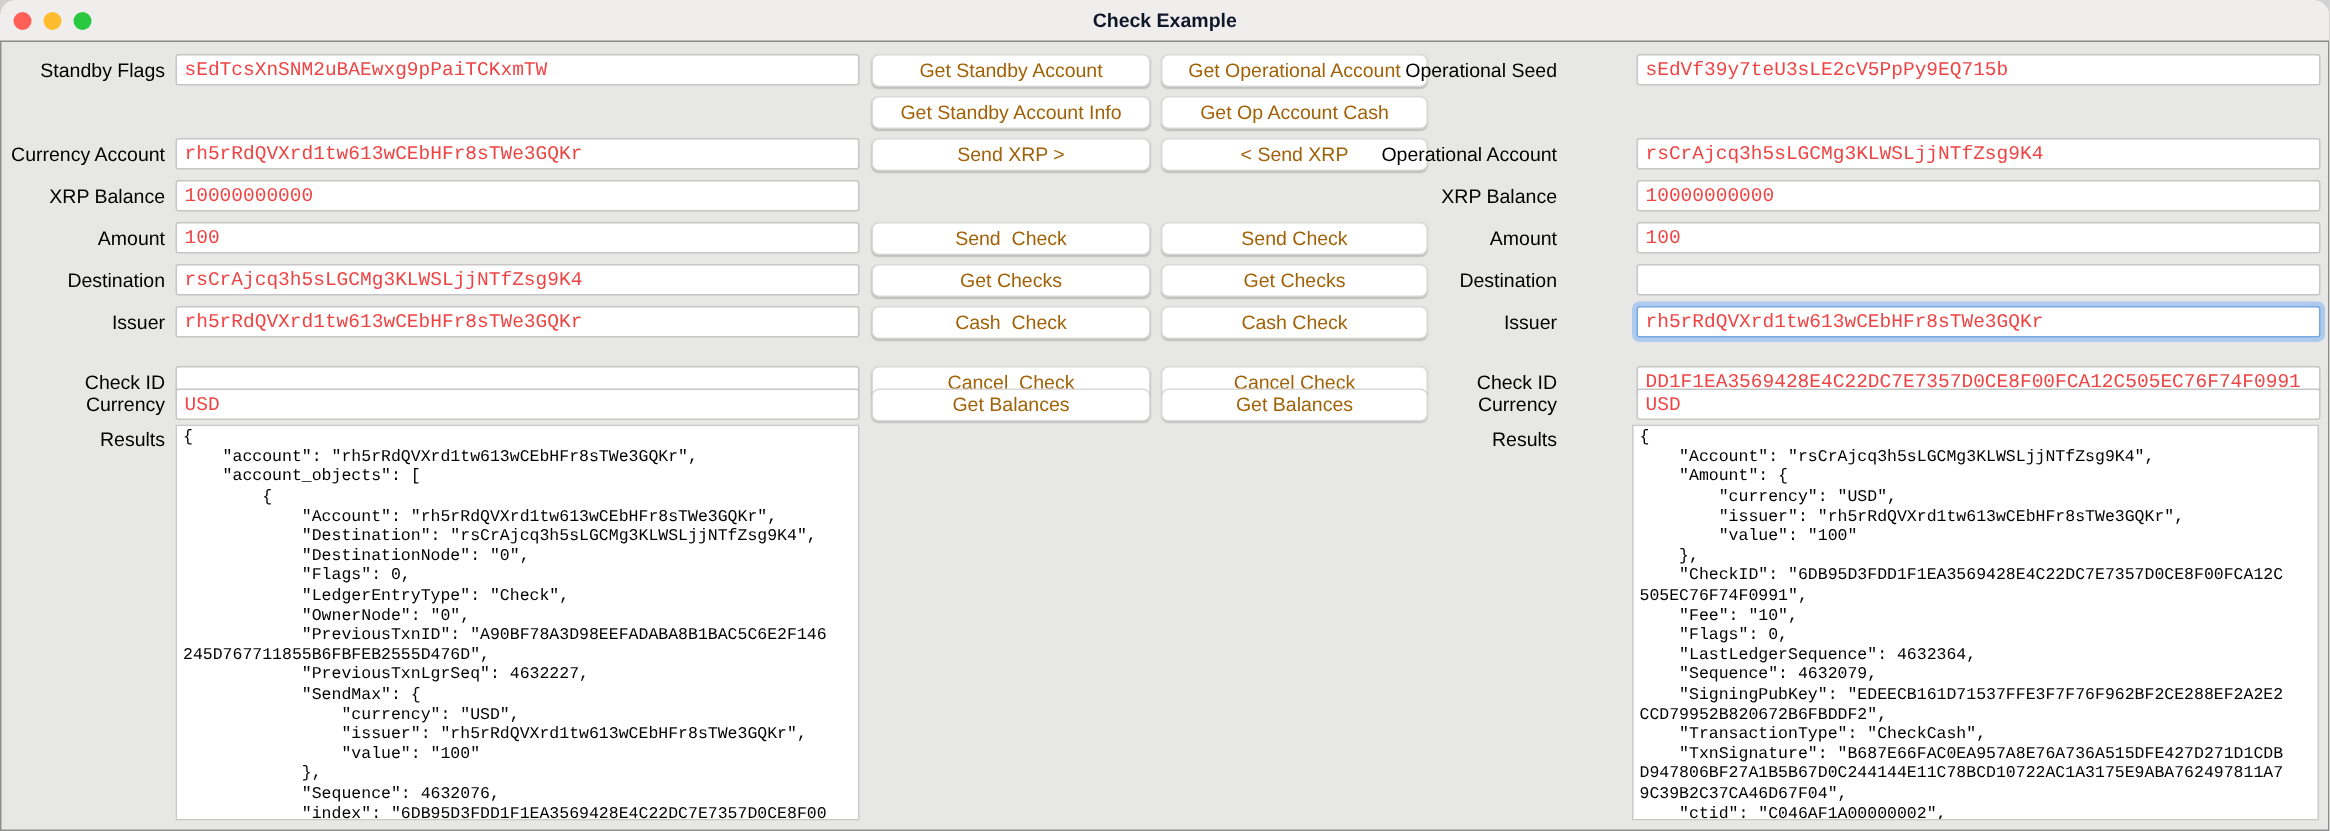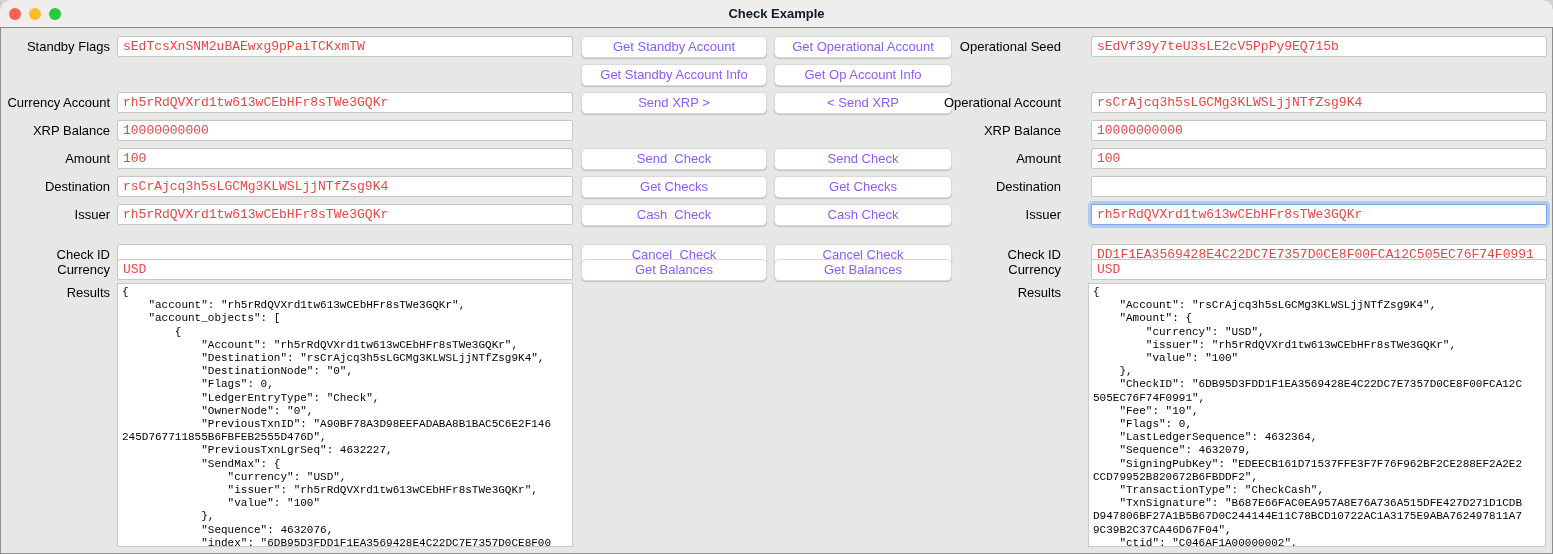--- a/index.html
+++ b/index.html
@@ -14,34 +14,34 @@
   .tl.yellow{left:29px;background:#febc2e;}
   .tl.green{left:49px;background:#28c840;}
 
   .lbl{position:absolute;height:21px;line-height:21px;font-size:13px;color:#000;
        text-align:right;white-space:nowrap;}
   .fld{position:absolute;height:21px;background:#fff;border:1px solid #c6c6c6;border-radius:2px;
        font-family:Liberation Mono, monospace;font-size:13px;color:#ef4444;padding:0 5px;
        box-sizing:border-box;outline:none;}
   .fld.focused{border:1px solid #79a7e3;box-shadow:0 0 0 3px #aecbee;}
   .btn{position:absolute;height:22px;background:#fff;border:1px solid #d9d9d9;border-radius:5px;
-       font-family:"Liberation Sans",sans-serif;font-size:13px;color:#8b5cf6;text-align:center;
+       font-family:"Liberation Sans",sans-serif;font-size:13px;color:#a16207;text-align:center;
        line-height:20px;box-shadow:0 1px 1px rgba(0,0,0,0.18);box-sizing:border-box;
        white-space:pre;padding:0;cursor:default;}
   .results{position:absolute;top:283px;height:264px;background:#fff;border:1px solid #c9c9c9;
            font-family:"Liberation Mono","DejaVu Sans Mono",monospace;font-size:11px;
            line-height:13.2px;color:#000;white-space:pre;overflow:hidden;
            padding:2px 4px;box-sizing:border-box;}
 
   
   .lbl.lcol{left:4px;width:106px;}
   .fld.lcol{left:117px;width:456px;}
   .btn.c1{left:581px;width:186px;}
   .btn.c2{left:774px;width:178px;}
-  .lbl.rcol{left:846px;width:215px;text-align:right;}
+  .lbl.rcol{left:823px;width:215px;text-align:right;}
   .fld.rcol{left:1091px;width:456px;}
   .results.lcol{left:117px;width:456px;}
   .results.rcol{left:1088px;width:458px;}
 
   
   .r1{top:36px;}.r2{top:64px;}.r3{top:92px;}.r4{top:120px;}.r5{top:148px;}
   .r6{top:176px;}.r7{top:204px;}.r8{top:232px;margin-top:12px;}.r9{top:259px;}
   .rres{top:285px;height:16px;line-height:16px;}
 </style>
 </head>
@@ -99,21 +99,21 @@
                 "issuer": "rh5rRdQVXrd1tw613wCEbHFr8sTWe3GQKr",
                 "value": "100"
             },
             "Sequence": 4632076,
             "index": "6DB95D3FDD1F1EA3569428E4C22DC7E7357D0CE8F00</div>
 
   <button class="btn c1 r1">Get Standby Account</button>
   <button class="btn c1 r2">Get Standby Account Info</button>
 
   <button class="btn c2 r1">Get Operational Account</button>
-  <button class="btn c2 r2">Get Op Account Info</button>
+  <button class="btn c2 r2">Get Op Account Cash</button>
 
   <button class="btn c1 r3">Send XRP &gt;</button>
   <button class="btn c2 r3">&lt; Send XRP</button>
 
   <button class="btn c1 r5">Send  Check</button>
   <button class="btn c2 r5">Send Check</button>
 
   <button class="btn c1 r6">Get Checks</button>
   <button class="btn c2 r6">Get Checks</button>
 

